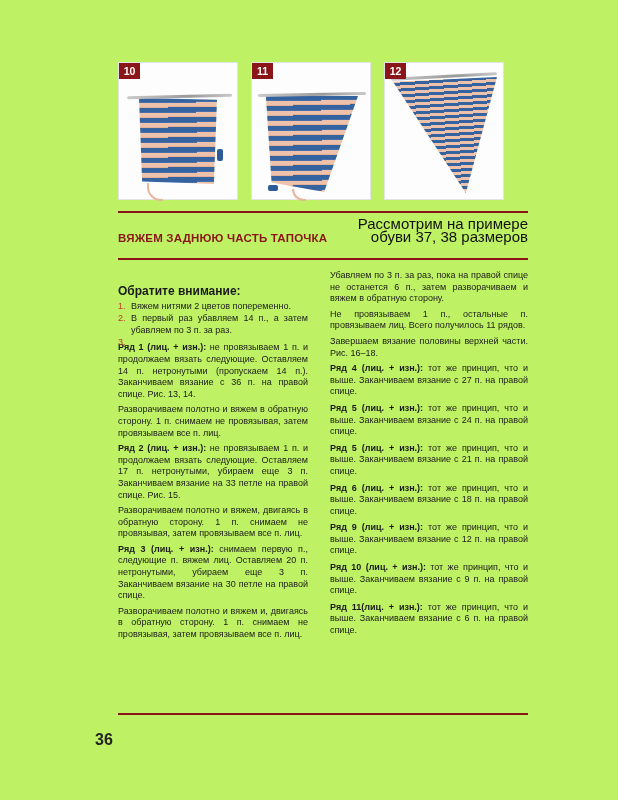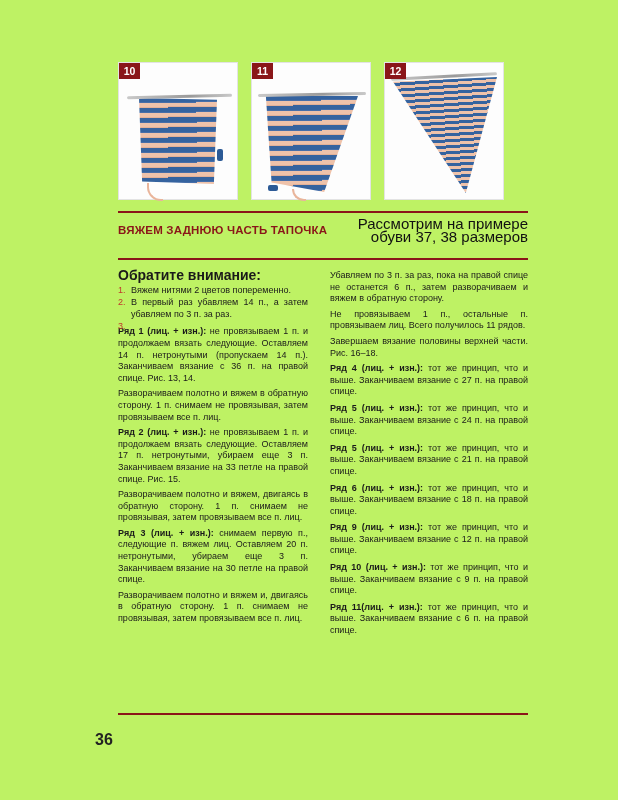--- a/index.html
+++ b/index.html
@@ -49,28 +49,28 @@
   
   .rule{position:absolute;left:118px;width:410px;height:1.5px;background:#8a1619;}
   .rule-top{top:211px;}
   .rule-mid{top:258px;}
   .rule-bottom{top:713px;}
   .section-header{
     position:absolute;left:118px;top:217px;width:410px;display:flex;
     justify-content:space-between;align-items:flex-start;
   }
   .section-title{
-    font-size:11.5px;font-weight:bold;color:#8a1619;letter-spacing:.2px;margin-top:7px;
+    font-size:11.5px;font-weight:bold;color:#8a1619;letter-spacing:.2px;margin-top:15px;
   }
   .section-subtitle{font-size:15px;line-height:13px;color:#111;text-align:right;}
   
   .col{position:absolute;top:270px;font-size:9px;line-height:11.6px;text-align:justify;}
   .col-left{left:118px;width:190px;}
   .col-right{left:330px;width:198px;}
-  .note-heading{font-weight:bold;font-size:14px;margin:0 0 3px 0;text-align:left;}
+  .note-heading{font-weight:bold;font-size:12px;margin:16px 0 3px 0;text-align:left;}
   .note-item{position:relative;padding-left:13px;margin-bottom:1px;}
   .note-num{position:absolute;left:0;top:0;color:#c0392b;}
   .para{margin:0 0 4px 0;}
   .para b{font-weight:bold;}
   .row-block{margin:0 0 5px 0;}
   .row-block b{font-weight:bold;}
   .notes-wrap{margin-bottom:6px;}
   
   .page-number{position:absolute;left:95px;top:731px;font-size:16px;font-weight:bold;color:#222;}
   .watermark{position:absolute;right:9px;top:774px;font-size:11.5px;color:#cc2a2a;margin-top:44px;}

